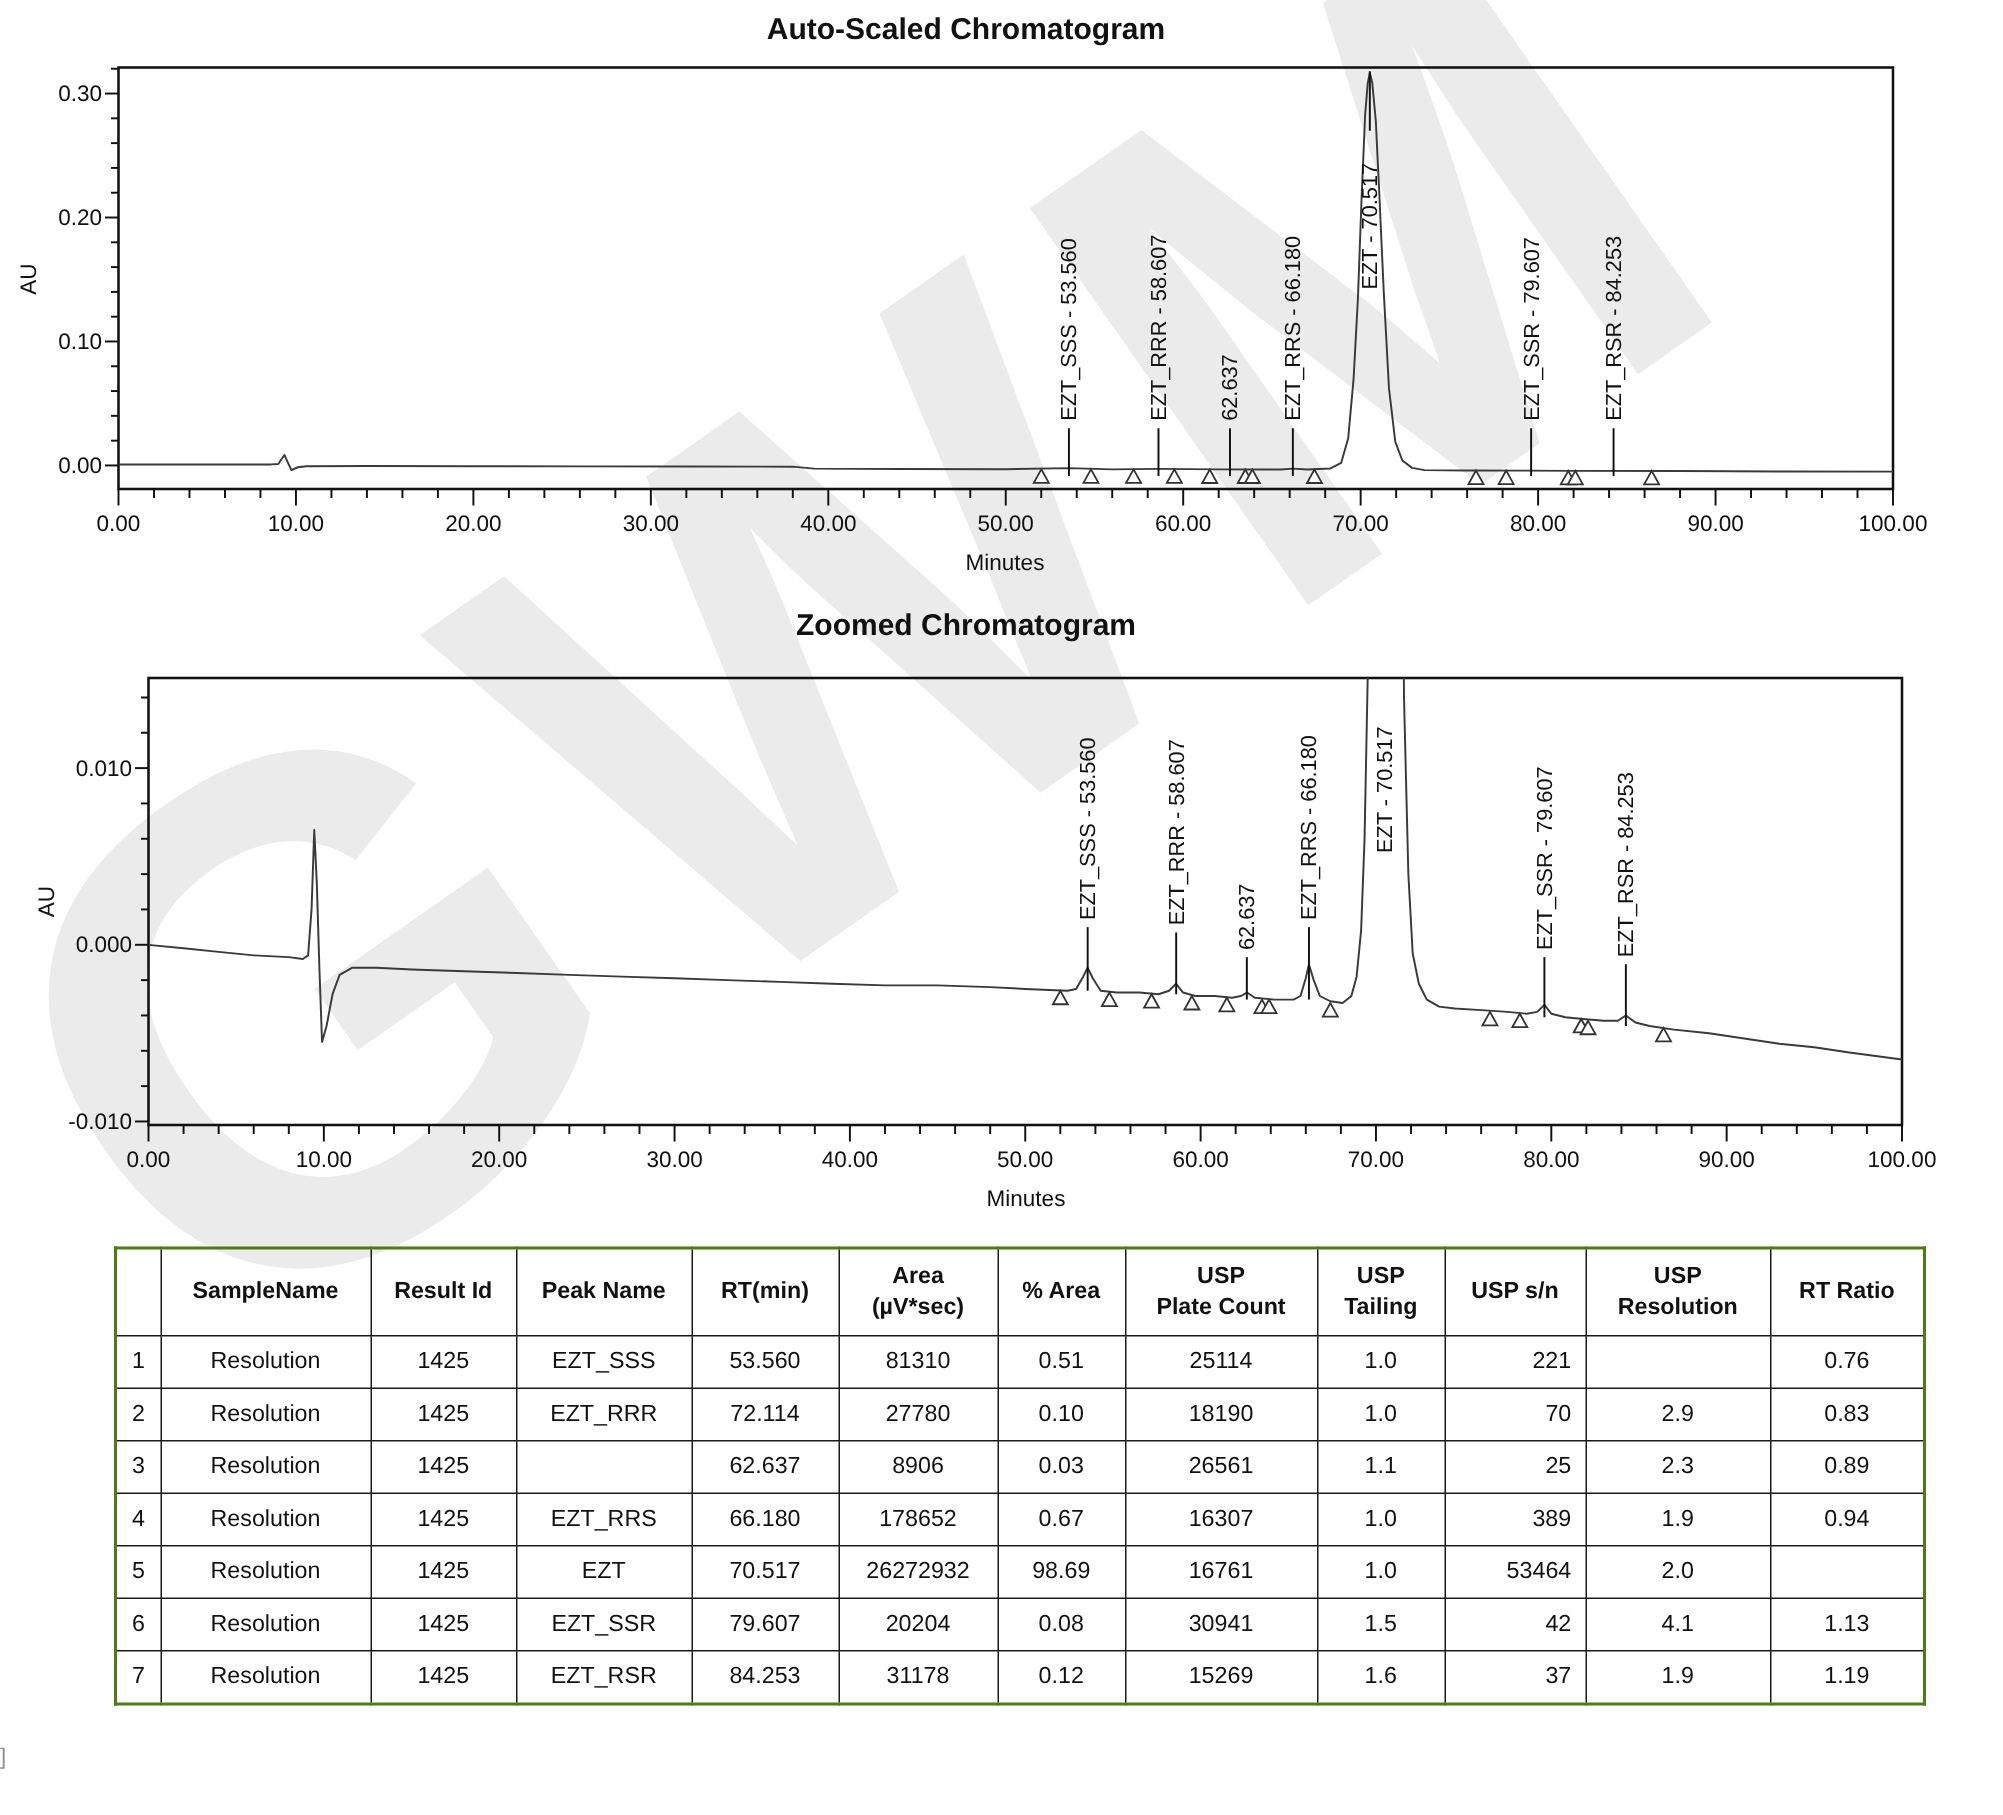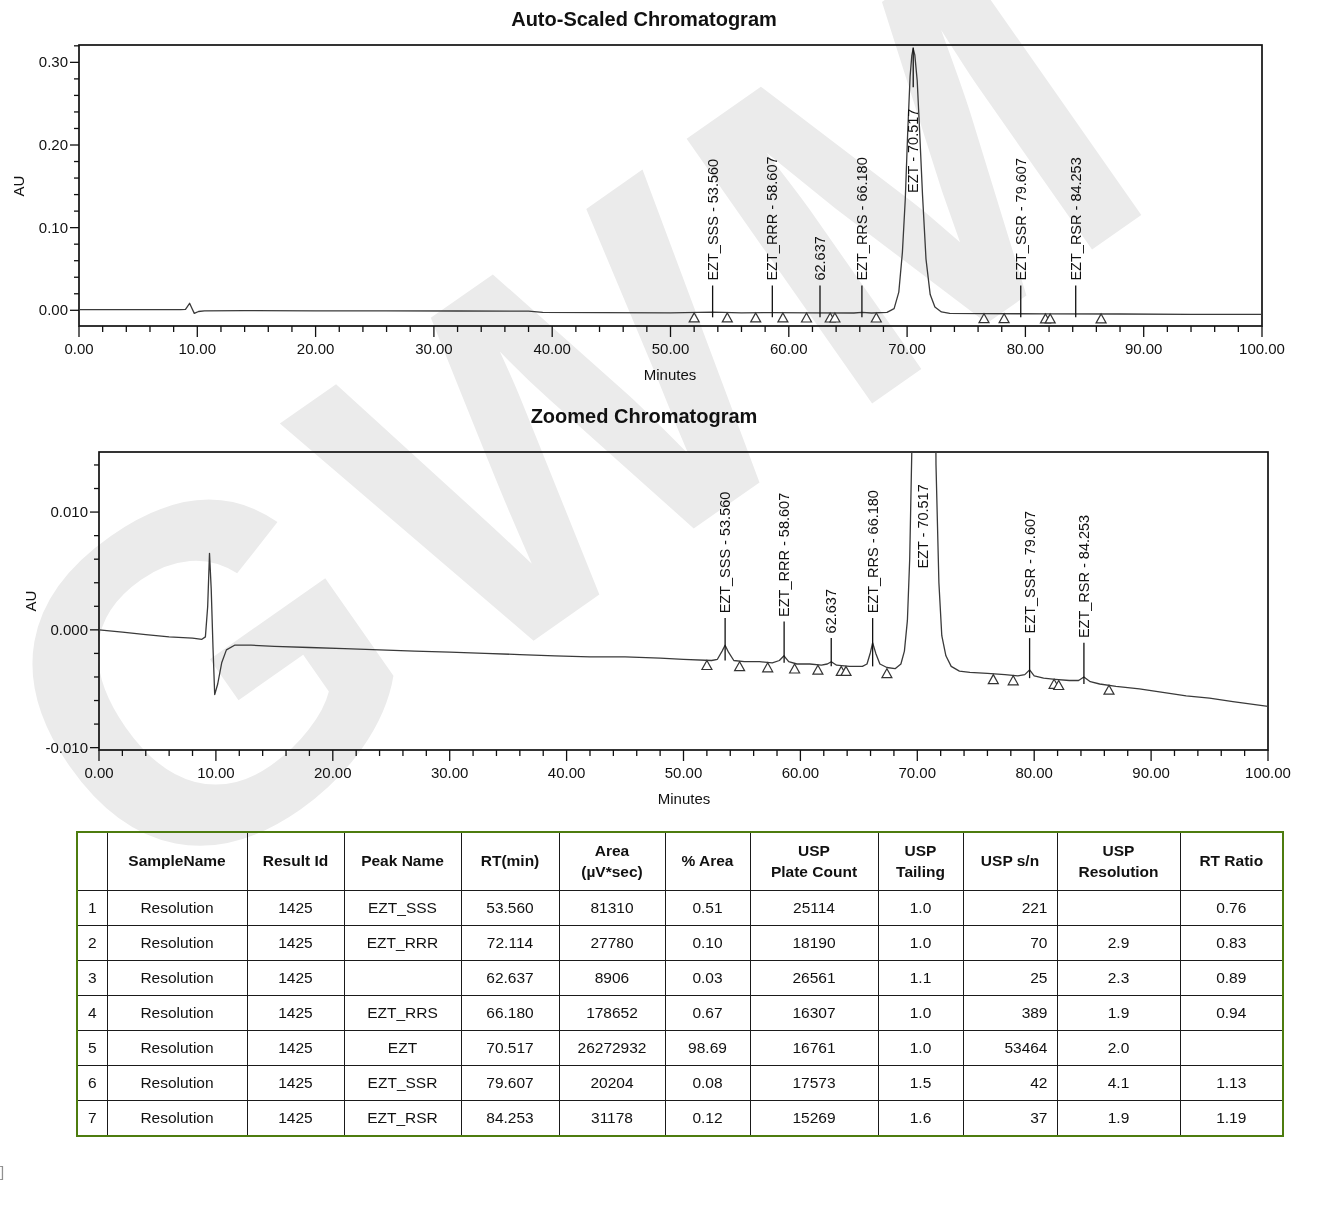--- a/index.html
+++ b/index.html
@@ -413,21 +413,21 @@
           <td></td>
         </tr>
         <tr>
           <td>6</td>
           <td>Resolution</td>
           <td>1425</td>
           <td>EZT_SSR</td>
           <td>79.607</td>
           <td>20204</td>
           <td>0.08</td>
-          <td>17573</td>
+          <td>30941</td>
           <td>1.5</td>
           <td class="r">42</td>
           <td>4.1</td>
           <td>1.13</td>
         </tr>
         <tr>
           <td>7</td>
           <td>Resolution</td>
           <td>1425</td>
           <td>EZT_RSR</td>

